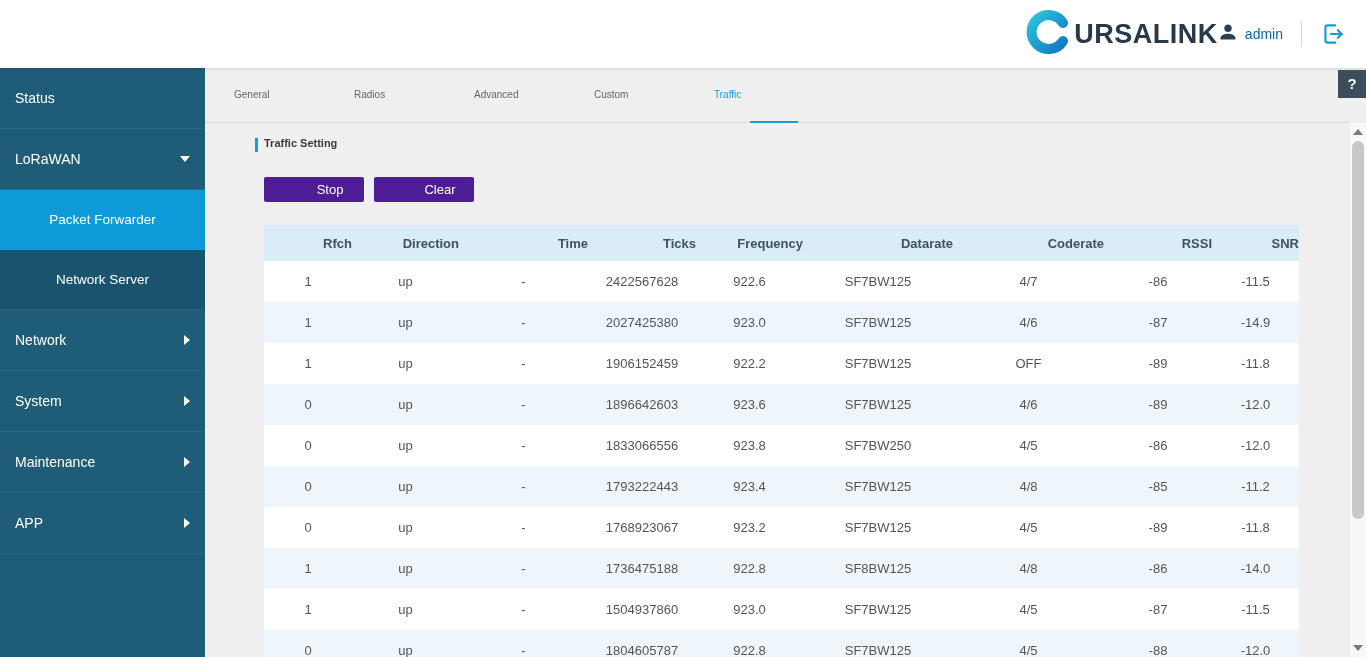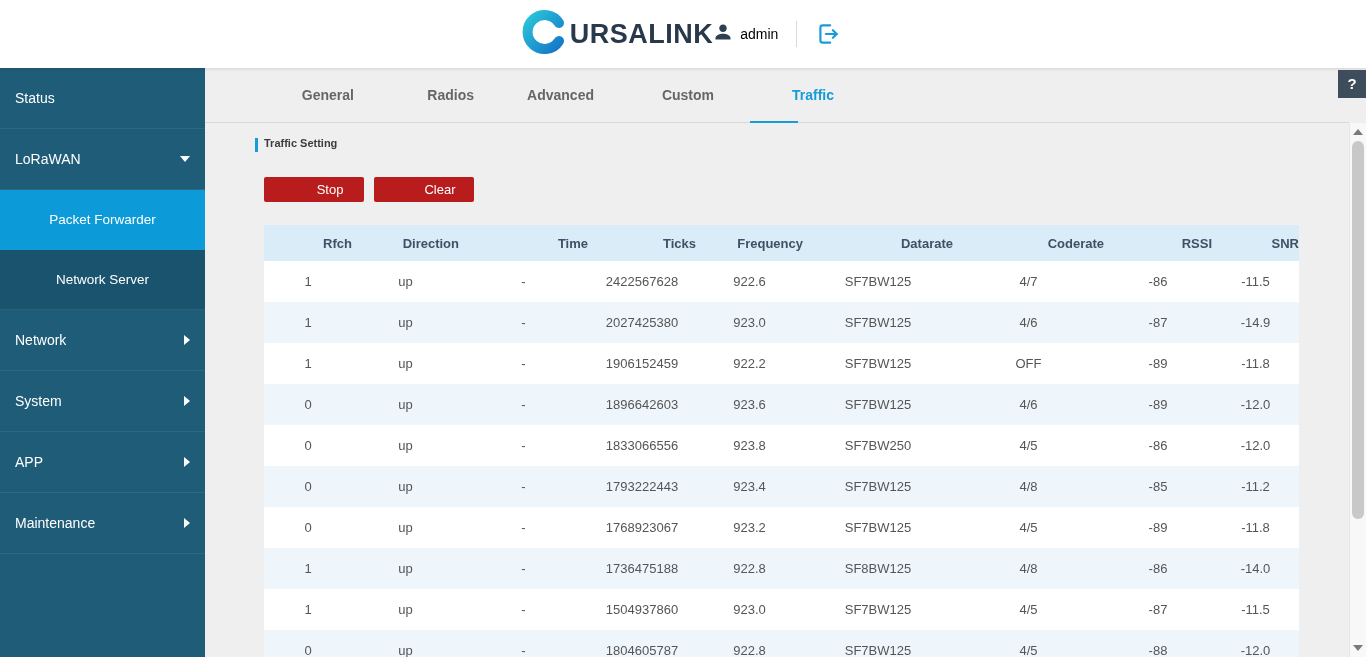--- a/index.html
+++ b/index.html
@@ -3,47 +3,47 @@
 <meta charset="utf-8">
 <style>
   * { margin:0; padding:0; box-sizing:border-box; }
   html,body { width:1366px; height:657px; overflow:hidden;
               font-family:"Liberation Sans", sans-serif; background:#efefef; }
   .page { position:relative; width:1366px; height:657px; background:#efefef; overflow:hidden; }
 
   
   .header { position:absolute; top:0; left:0; width:1366px; height:68px; background:#ffffff;
             z-index:6; box-shadow:0 1px 3px rgba(0,0,0,0.12);
-            display:flex; align-items:center; justify-content:center; padding:0 20px 0 16px; }
+            display:flex; align-items:center; justify-content:flex-end; padding:0 20px 0 16px; }
   .logo { display:flex; align-items:center; gap:3px; }
   .logo-text { font-size:27px; font-weight:700; color:#28394b; letter-spacing:0.5px; }
   .user-area { display:flex; align-items:center; }
-  .admin-label { font-size:14px; color:#000000; margin-left:7px; }
+  .admin-label { font-size:14px; color:#0369a1; margin-left:7px; }
   .v-divider { width:1px; height:26px; background:#d9d9d9; margin:0 18px; }
   .logout-btn { cursor:pointer; display:flex; align-items:center; }
 
   
   .sidebar { position:absolute; top:68px; left:0; width:205px; height:589px; background:#1e5c78; z-index:5; }
   .side-item { position:relative; display:flex; align-items:center; height:61px;
                padding:0 18px 0 15px; color:#ffffff; font-size:14px; cursor:pointer;
                border-bottom:1px solid rgba(255,255,255,0.07); }
   .side-item.sub { height:60px; justify-content:center; padding:0; background:#1a536e; font-size:13.5px; }
   .side-item.sub.active { background:#0c9bd8; border-bottom-color:transparent; }
   .chevron { position:absolute; right:15px; top:50%; width:0; height:0; }
   .chevron.right { margin-top:-5px; border-left:6px solid #fff;
                    border-top:5px solid transparent; border-bottom:5px solid transparent; }
   .chevron.down  { margin-top:-3px; border-top:6px solid #fff;
                    border-left:5px solid transparent; border-right:5px solid transparent; }
 
   
   .tab-bar { position:absolute; top:68px; left:205px; width:1144px; height:55px;
              display:flex; align-items:stretch; padding-left:29px;
              border-bottom:1px solid #d8d8d8; background:#efefef; z-index:4; }
-  .tab { width:120px; text-align:right; line-height:54px; font-size:14px; color:#666;
-         position:relative; cursor:pointer;font-weight:bold; }
+  .tab { width:120px; text-align:left; line-height:54px; font-size:10px; color:#666;
+         position:relative; cursor:pointer; }
   .tab.active { color:#199bd7; }
   .tab.active::after { content:""; position:absolute; left:36px; right:36px; bottom:-1px;
                        height:2px; background:#199bd7; }
 
   
   .help-box { position:absolute; top:70px; right:0; width:28px; height:28px; background:#3e4d5c;
               color:#fff; font-weight:700; font-size:15px; text-align:center; line-height:28px;
               z-index:7; cursor:pointer; }
   .scrollbar { position:absolute; top:123px; right:0; width:17px; height:534px;
                background:#f8f8f8; border-left:1px solid #e6e6e6; z-index:6; }
@@ -56,21 +56,21 @@
                   background:#c8c8c8; border-radius:6px; }
 
   
   .content { position:absolute; top:123px; left:205px; width:1144px; height:534px;
              overflow:hidden; padding-left:59px; }
   .section-title { position:relative; margin-top:14px; font-size:11px; font-weight:700;
                    color:#3c3c3c; padding-left:0; }
   .section-title::before { content:""; position:absolute; left:-9px; top:1px; width:3px;
                            height:14px; background:#199bd7; }
   .btn-row { margin-top:28px; display:flex; gap:10px; }
-  .btn { width:100px; height:25px; background:#b91c1c; color:#fff; font-size:13px;
+  .btn { width:100px; height:25px; background:#4c1d95; color:#fff; font-size:13px;
          border:none; border-radius:2px; cursor:pointer; font-family:"Liberation Sans",sans-serif;padding-left:32px; }
 
   table.traffic { margin-top:23px; width:1035px; border-collapse:collapse; table-layout:fixed;
                   background:#fff; }
   table.traffic th { height:36px; background:#d9ecf8; color:#3e5263; font-size:13px;
                      font-weight:700; text-align:right; }
   table.traffic td { height:41px; font-size:13px; color:#555; text-align:center; }
   table.traffic tbody tr:nth-child(even) { background:#eef6fb; }
   table.traffic tbody tr:nth-child(odd)  { background:#ffffff; }
 </style>
@@ -128,25 +128,25 @@
       </div>
       <div class="side-item main">
         <span>Network</span>
         <span class="chevron right"></span>
       </div>
       <div class="side-item main">
         <span>System</span>
         <span class="chevron right"></span>
       </div>
       <div class="side-item main">
+        <span>Maintenance</span>
+        <span class="chevron right"></span>
+      </div>
+      <div class="side-item main">
         <span>APP</span>
-        <span class="chevron right"></span>
-      </div>
-      <div class="side-item main">
-        <span>Maintenance</span>
         <span class="chevron right"></span>
       </div>
     </div>
 
   <div class="tab-bar">
       <div class="tab">General</div>
       <div class="tab">Radios</div>
       <div class="tab">Advanced</div>
       <div class="tab">Custom</div>
       <div class="tab active">Traffic</div>

